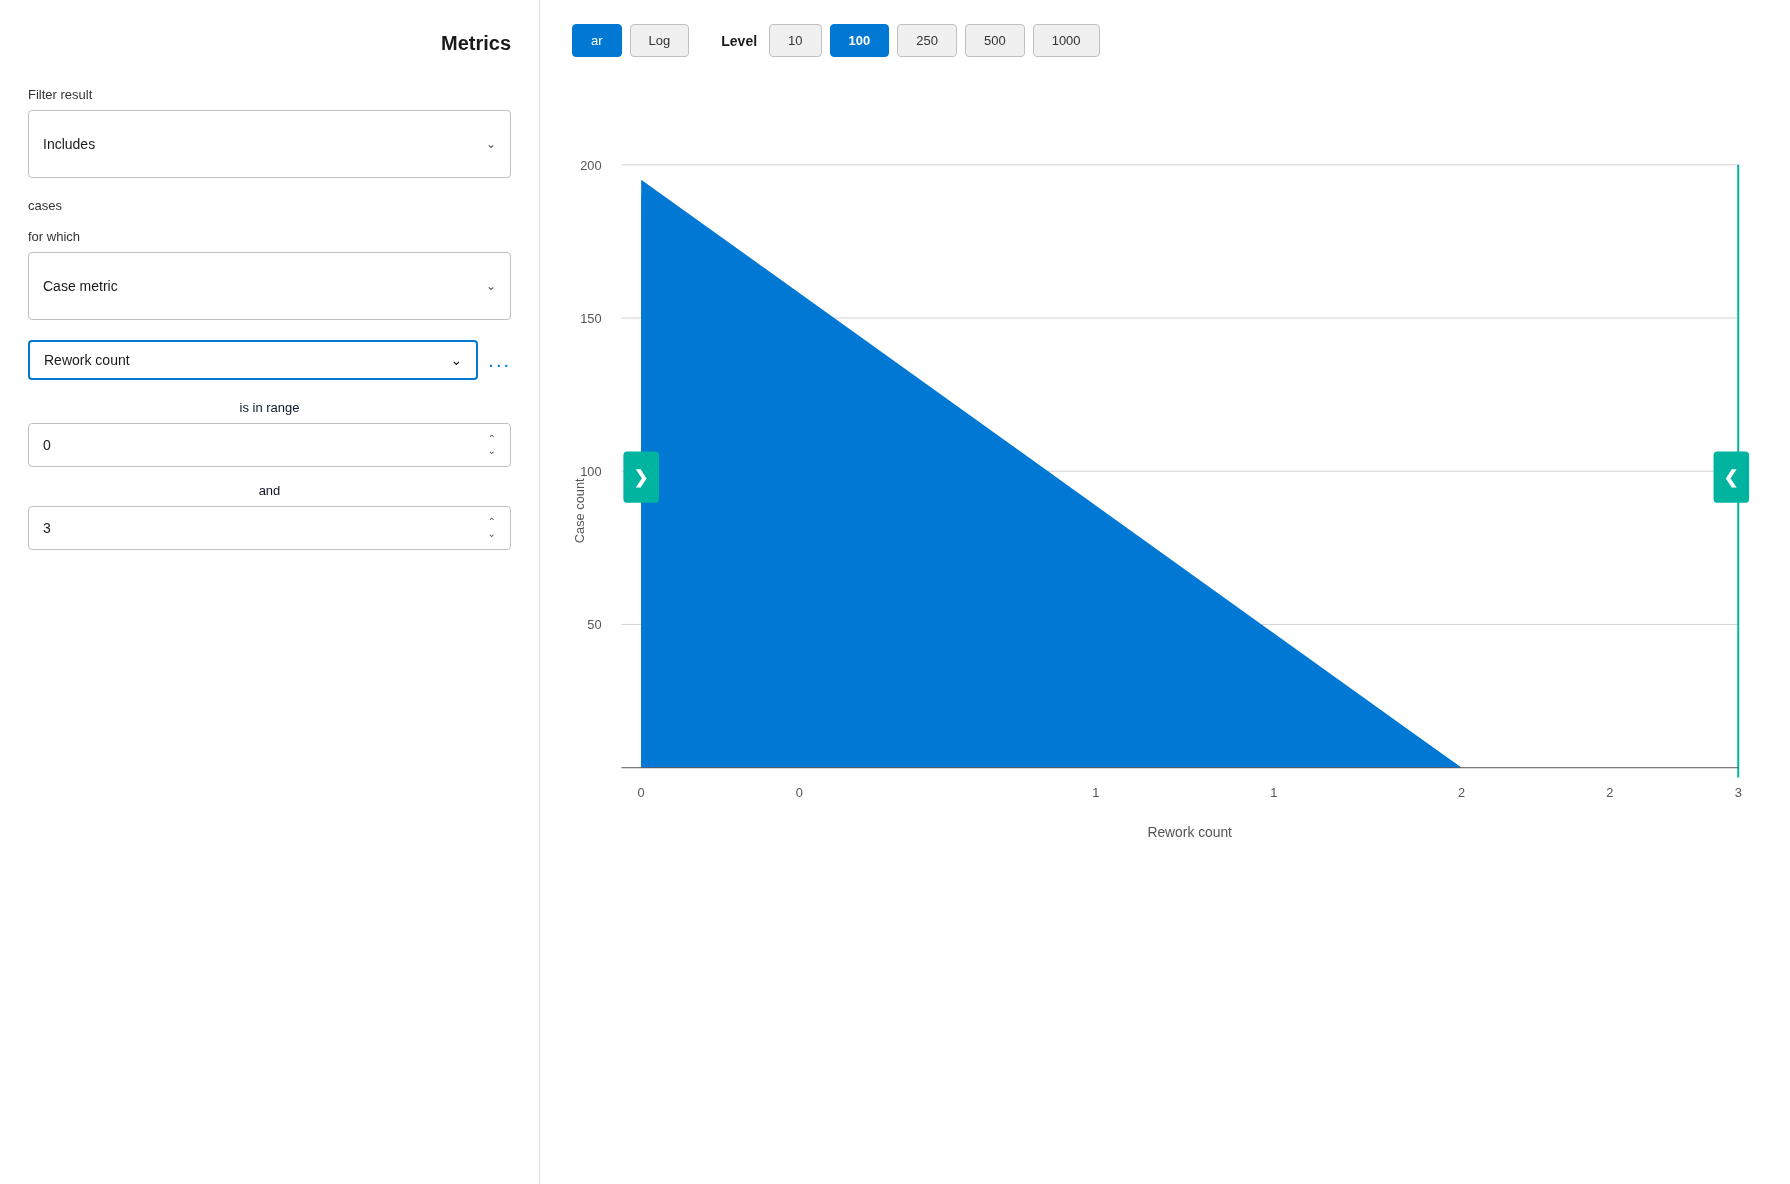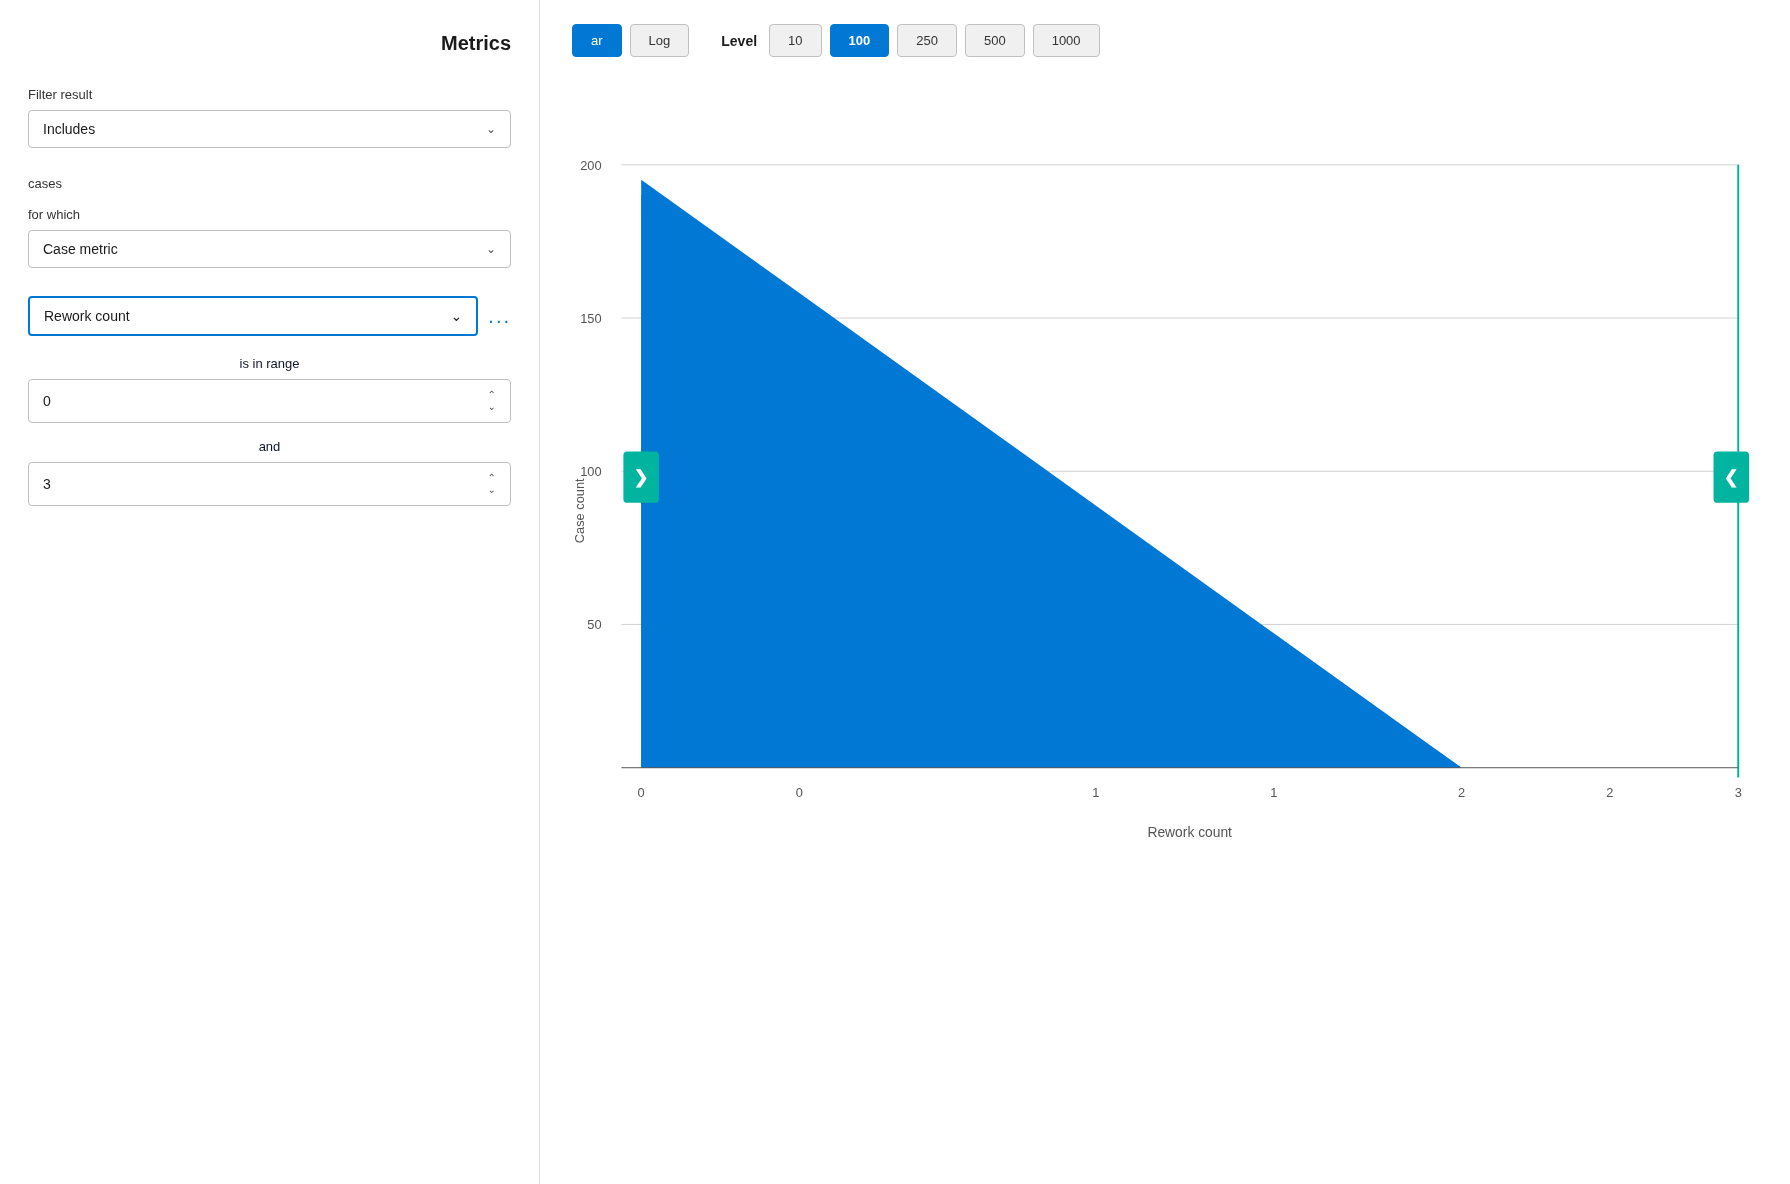--- a/index.html
+++ b/index.html
@@ -31,27 +31,27 @@
       font-size: 13px;
       color: #333;
       margin-bottom: 8px;
       font-weight: 500;
     }
 
     .select-box {
       width: 100%;
       border: 1px solid #c0c0c0;
       border-radius: 4px;
-      padding: 10px 14px;
+      padding: 25px 14px;
       display: flex;
       align-items: center;
       justify-content: space-between;
       cursor: pointer;
       background: #fff;
-      margin-bottom: 28px;
+      margin-bottom: 20px;
     }
 
     .select-box .chevron {
       color: #555;
       font-size: 12px;
     }
 
     .static-text {
       font-size: 13px;
       color: #333;

